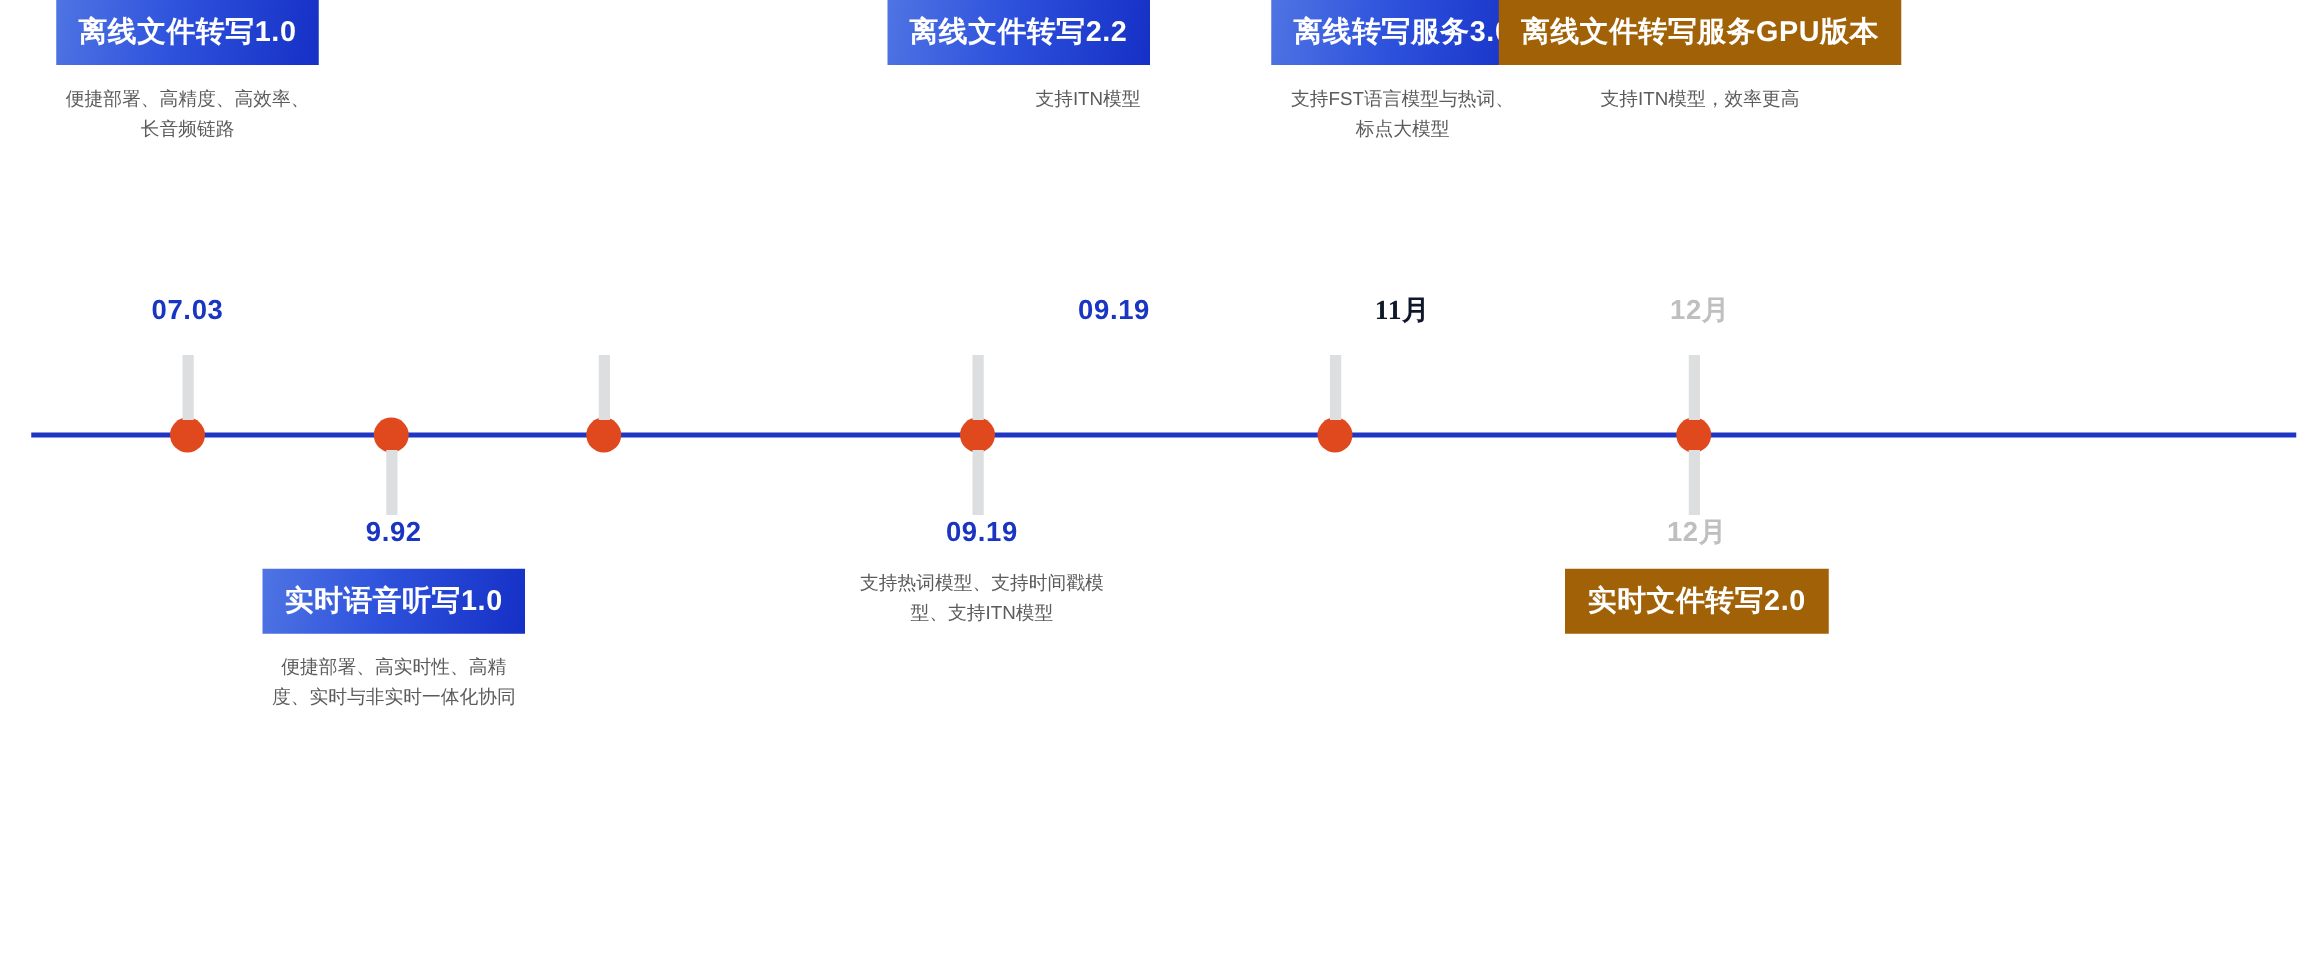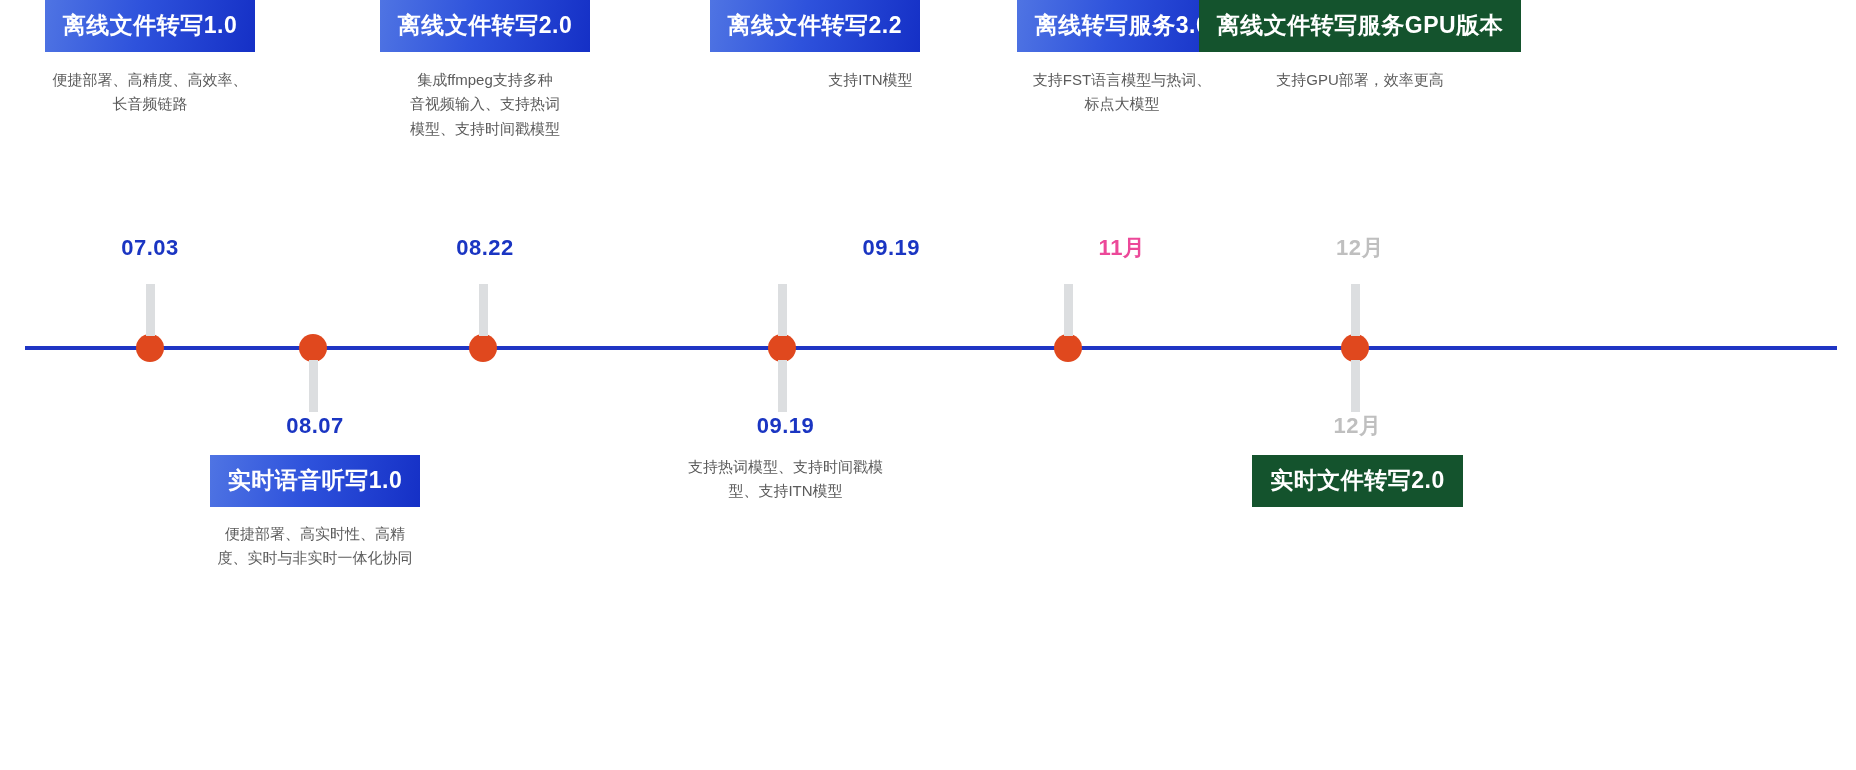--- a/index.html
+++ b/index.html
@@ -61,39 +61,39 @@
     letter-spacing: .5px;
     padding: 14px 18px 15px 18px;
     white-space: nowrap;
     line-height: 1;
     box-sizing: border-box;
   }
   .badge.blue {
     background: linear-gradient(100deg, #4F74E3 0%, #2E52DC 45%, #1530C6 100%);
   }
   .badge.gray {
-    background: #14532d;
+    background: #a16207;
   }
 
   .desc {
     margin: 16px auto 0 auto;
     font-size: 15px;
     line-height: 1.62;
     color: #5B5B5B;
     white-space: pre-line;
   }
 
   .date {
     font-size: 22px;
     font-weight: bold;
     line-height: 1;
     letter-spacing: .5px;
   }
   .date.blue { color: #1A35C2; }
-  .date.red  { color: #ec4899; }
+  .date.red  { color: #0f172a; font-family: Liberation Serif, serif; }
   .date.gray { color: #BFBFBF; }
 
   
   .item-top .date { position: absolute; left: 0; width: 100%; top: 237px; }
   
   .item-bottom .date { margin-bottom: 18px; }
   .item-bottom .desc { margin-top: 15px; }
 </style>
 </head>
 <body>
@@ -118,49 +118,42 @@
   <div class="stub down" style="left:782px"></div>
   <div class="stub down" style="left:1355px"></div>
 
   <div class="item item-top" style="left:10px; width:280px;">
     <div class="badge blue">离线文件转写1.0</div>
     <div class="desc" style="width:260px">便捷部署、高精度、高效率、
 长音频链路</div>
     <div class="date blue">07.03</div>
   </div>
 
-  <div class="item item-top" style="left:345px; width:280px;">
-    <div class="badge blue">离线文件转写2.0</div>
-    <div class="desc" style="width:230px">集成ffmpeg支持多种
-音视频输入、支持热词
-模型、支持时间戳模型</div>
-    <div class="date blue">08.22</div>
-  </div>
 
   <div class="item item-top" style="left:645px; width:275px;text-align:right;">
     <div class="badge blue">离线文件转写2.2</div>
     <div class="desc" style="width:260px">支持ITN模型</div>
     <div class="date blue">09.19</div>
   </div>
 
   <div class="item item-top" style="left:982px; width:280px;">
     <div class="badge blue">离线转写服务3.0</div>
     <div class="desc" style="width:262px">支持FST语言模型与热词、
 标点大模型</div>
     <div class="date red">11月</div>
   </div>
 
   <div class="item item-top" style="left:1195px; width:330px;">
     <div class="badge gray">离线文件转写服务GPU版本</div>
-    <div class="desc" style="width:320px">支持GPU部署，效率更高</div>
+    <div class="desc" style="width:320px">支持ITN模型，效率更高</div>
     <div class="date gray">12月</div>
   </div>
 
   <div class="item item-bottom" style="left:175px; width:280px;">
-    <div class="date blue">08.07</div>
+    <div class="date blue">9.92</div>
     <div class="badge blue">实时语音听写1.0</div>
     <div class="desc" style="width:270px">便捷部署、高实时性、高精
 度、实时与非实时一体化协同</div>
   </div>
 
   <div class="item item-bottom" style="left:643px; width:285px;">
     <div class="date blue">09.19</div>
     <div class="desc" style="width:280px">支持热词模型、支持时间戳模
 型、支持ITN模型</div>
   </div>

